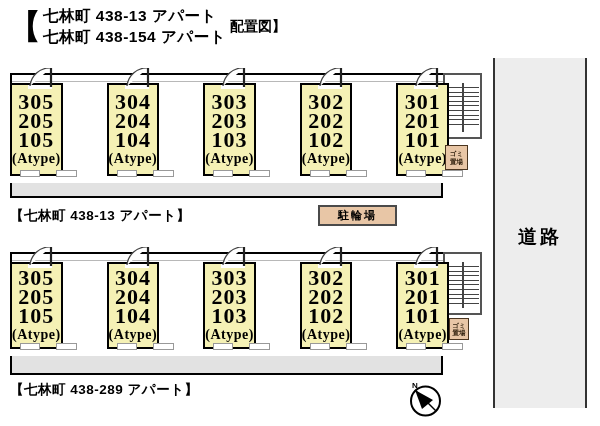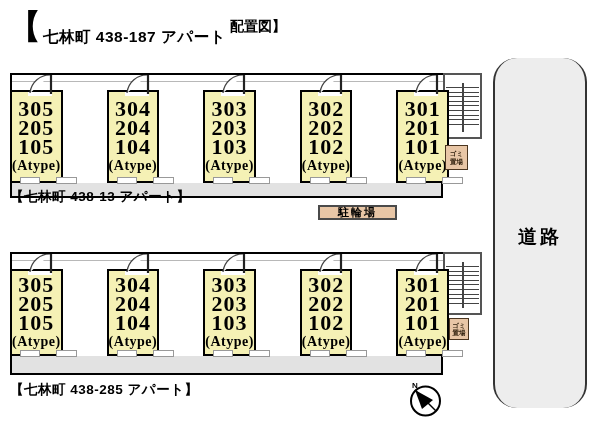--- a/index.html
+++ b/index.html
@@ -17,21 +17,21 @@
   .corridor{position:absolute;left:0;top:0;width:433px;height:17px;background:#fff;
             border-top:2px solid #000;border-left:2px solid #000;box-sizing:border-box;}
   .corridor-line{position:absolute;left:0;right:0;top:6px;height:1px;background:#b8b8b8;}
   .landing{position:absolute;left:433px;top:0;width:39px;background:#fff;
            border:2px solid #555;box-sizing:border-box;}
   #b1 .landing{height:66px;}
   #b2 .landing{height:63px;}
   .stairs{position:absolute;left:1px;right:1px;top:12px;bottom:9px;
           background:repeating-linear-gradient(to bottom,#444 0,#444 1.1px,transparent 1.1px,transparent 4.6px);}
   .rail{position:absolute;left:50%;top:-4px;bottom:-4px;width:2px;background:#444;transform:translateX(-50%);}
-  .cells{position:absolute;left:0;top:17px;width:363px;display:flex;gap:44px;}
+  .cells{position:absolute;left:0;top:10px;width:363px;display:flex;gap:44px;}
   #b1 .cells{height:93px;}
   #b2 .cells{height:87px;}
   .cell{flex:1;position:relative;background:var(--unit-fill,#f5f1b5);border:2px solid #000;
         display:flex;flex-direction:column;align-items:center;justify-content:center;
         text-align:center;box-sizing:border-box;}
   .room{font-family:"Liberation Serif",serif;font-weight:bold;font-size:22px;line-height:19px;letter-spacing:1px;}
   .type{font-family:"Liberation Serif",serif;font-weight:bold;font-size:14px;line-height:17px;letter-spacing:.5px;margin-top:1px;}
   .door{position:absolute;top:-17px;left:16px;width:26px;height:21px;z-index:3;}
   .win{position:absolute;bottom:-3px;height:7px;background:#fff;border:1px solid #999;z-index:2;box-sizing:border-box;}
   .win.w1{left:8px;width:20px;}
@@ -39,44 +39,44 @@
   .balcony{position:absolute;left:0;width:433px;background:var(--balcony-fill,#e2e2e2);
            border:2px solid #000;border-top:none;box-sizing:border-box;}
   #b1 .balcony{top:110px;height:15px;}
   #b2 .balcony{top:104px;height:19px;}
   .trash{position:absolute;background:var(--tan-fill,#e8c6a6);border:1px solid #4a3520;color:#32220f;
          font-weight:bold;font-size:6.5px;line-height:1.15;display:flex;flex-direction:column;
          align-items:center;justify-content:center;text-align:center;box-sizing:border-box;}
   #b1 .trash{left:435px;top:72px;width:23px;height:25px;}
   #b2 .trash{left:439px;top:66px;width:20px;height:22px;}
   .blabel{position:absolute;left:10px;font-size:13.5px;font-weight:bold;letter-spacing:.5px;white-space:nowrap;}
-  #label1{top:188px;}
+  #label1{top:207px;}
   #label2{top:381px;}
   
-  .bike{position:absolute;left:318px;top:205px;width:79px;height:15px;background:var(--tan-fill,#e8c6a6);
+  .bike{position:absolute;left:318px;top:205px;width:79px;height:21px;background:var(--tan-fill,#e8c6a6);
         border:2px solid #4a4a4a;box-sizing:border-box;display:flex;align-items:center;justify-content:center;
         font-size:11px;font-weight:bold;letter-spacing:2px;}
   
   .road{position:absolute;left:493px;top:58px;width:94px;height:350px;background:var(--road-fill,#ededed);
-        border-left:2px solid #333;border-right:2px solid #333;box-sizing:border-box;border-radius:24px;}
+        border-left:2px solid #333;border-right:2px solid #333;box-sizing:border-box;}
   .road-label{position:absolute;left:0;right:0;top:166px;text-align:center;
               font-size:19px;font-weight:bold;letter-spacing:3px;}
   
   .compass{position:absolute;left:402px;top:378px;width:46px;height:46px;}
 </style>
 </head>
 <body>
 
 <div class="stage">
 
   <div class="title">
     <span class="bracket">【</span>
     <span class="lines">
-      <br>
-      <span>七林町 438-187 アパート</span>
+      <span>七林町 438-13 アパート</span><br>
+      <span>七林町 438-154 アパート</span>
     </span>
     <span class="suffix">配置図】</span>
   </div>
 
   <div class="building" id="b1">
     <div class="corridor">
       <div class="corridor-line"></div>
     </div>
     <div class="landing">
       <div class="stairs">
@@ -235,21 +235,21 @@
         <div class="win w1"></div>
         <div class="win w2"></div>
       </div>
     </div>
     <div class="balcony"></div>
     <div class="trash">
       <span>ゴミ</span>
       <span>置場</span>
     </div>
   </div>
-  <div class="blabel" id="label2">【七林町 438-285 アパート】</div>
+  <div class="blabel" id="label2">【七林町 438-289 アパート】</div>
 
   <div class="road">
     <div class="road-label">道路</div>
   </div>
 
   <svg class="compass" viewBox="0 0 46 46">
     <circle cx="23.5" cy="23" r="14.5" fill="none" stroke="#000" stroke-width="2"></circle>
     <line x1="13" y1="12" x2="34" y2="33" stroke="#000" stroke-width="1.5"></line>
     <polygon points="13,12 31,22 20,31" fill="#000"></polygon>
     <text x="10" y="10" font-size="8" font-weight="bold" font-family="Liberation Sans, sans-serif">N</text>

